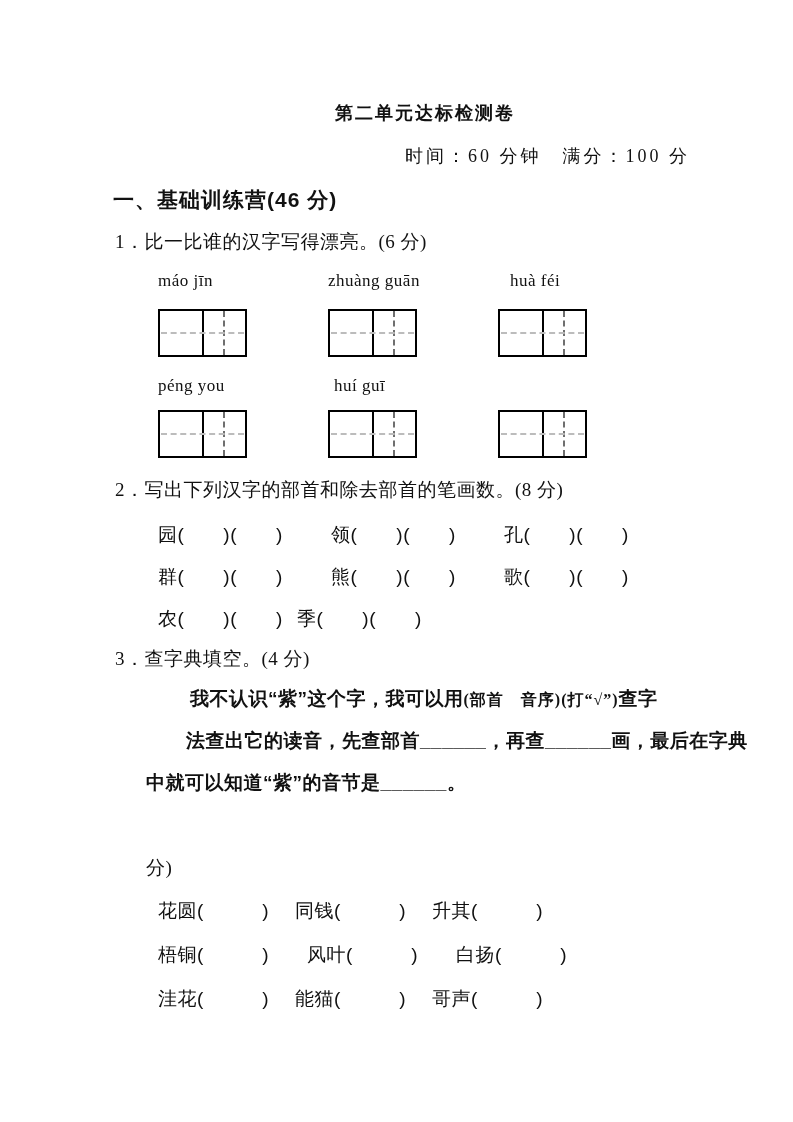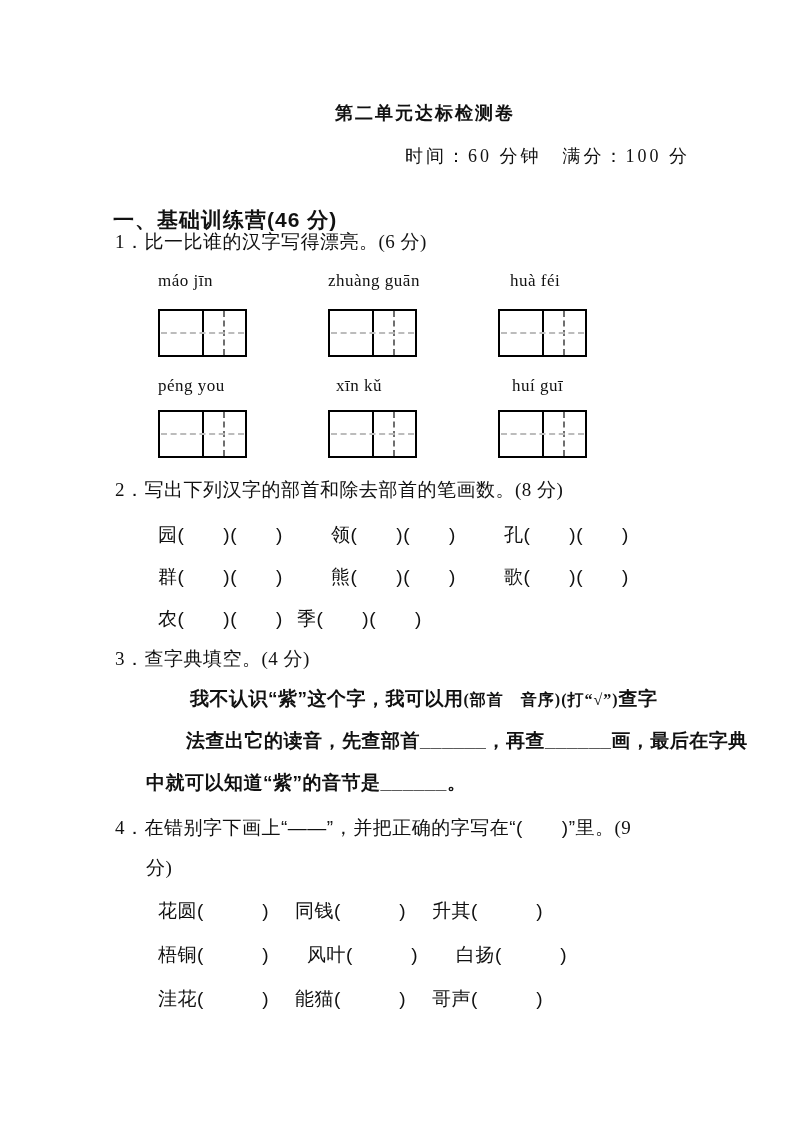--- a/index.html
+++ b/index.html
@@ -20,21 +20,21 @@
     text-align:center;
     font-size:18px;font-weight:bold;letter-spacing:2px;
   }
   .meta{
     left:115px;width:575px;top:144px;
     text-align:right;
     font-size:18px;letter-spacing:3px;
   }
   .h1{
     left:113px;top:186px;
-    font-size:21px;font-weight:bold;letter-spacing:1px;margin-top:20px;
+    font-size:21px;font-weight:bold;letter-spacing:1px;
   }
   .qline{font-size:19px;line-height:26px;letter-spacing:0.5px;}
   .qnum{font-family:"Liberation Serif","DejaVu Serif",serif;}
   .score{font-family:"Liberation Serif","DejaVu Serif",serif;}
 
   .cols{display:flex;white-space:nowrap;}
   .col{flex:0 0 auto;}
   .w170{width:170px;} .w173{width:173px;} .w139{width:139px;} .w137{width:137px;}
 
   .pinyin{font-size:17px;letter-spacing:0.5px;}
@@ -99,21 +99,20 @@
     <div class="col">
         <div class="gbox">
           <div class="gcell"></div>
           <div class="gcell r"></div>
         </div>
       </div>
   </div>
 
   <div class="abs cols pinyin serif" style="top:376px;left:158px;">
     <span class="col w170">péng  you</span>
-    <span class="col w170" style="padding-left:8px;">xīn  kǔ</span>
     <span class="col" style="padding-left:6px;">huí  guī</span>
   </div>
 
   <div class="abs cols" style="top:410px;left:158px;">
     <div class="col w170">
         <div class="gbox">
           <div class="gcell"></div>
           <div class="gcell r"></div>
         </div>
       </div>
@@ -153,23 +152,20 @@
   <div class="abs qline" style="top:646px;left:115px;">
     <span class="qnum">3．</span><span>查字典填空。</span><span class="score">(4 分)</span>
   </div>
 
   <div class="abs para" style="top:686px;left:146px;text-indent:44px;white-space:nowrap;">
     <span>我不认识“紫”这个字，我可以用</span><span class="small">(部首　音序)(打“√”)</span><span>查字</span>
   </div>
   <div class="abs para" style="top:728px;left:162px;white-space:nowrap;margin-left:24px;">法查出它的读音，先查部首______，再查______画，最后在字典</div>
   <div class="abs para" style="top:770px;left:146px;white-space:nowrap;">中就可以知道“紫”的音节是______。</div>
 
-  <div class="abs qline" style="top:815px;left:115px;white-space:nowrap;">
-    <span class="qnum">4．</span><span>在错别字下画上“——”，并把正确的字写在“(　　)”里。</span><span class="score">(9</span>
-  </div>
   <div class="abs qline score" style="top:855px;left:146px;">分)</div>
 
   <div class="abs cols qline" style="top:898px;left:158px;">
     <span class="col w137">花圆(　　　)</span>
     <span class="col w137">同钱(　　　)</span>
     <span class="col">升其(　　　)</span>
   </div>
   <div class="abs cols qline" style="top:942px;left:158px;gap:12px;">
     <span class="col w137">梧铜(　　　)</span>
     <span class="col w137">风叶(　　　)</span>

